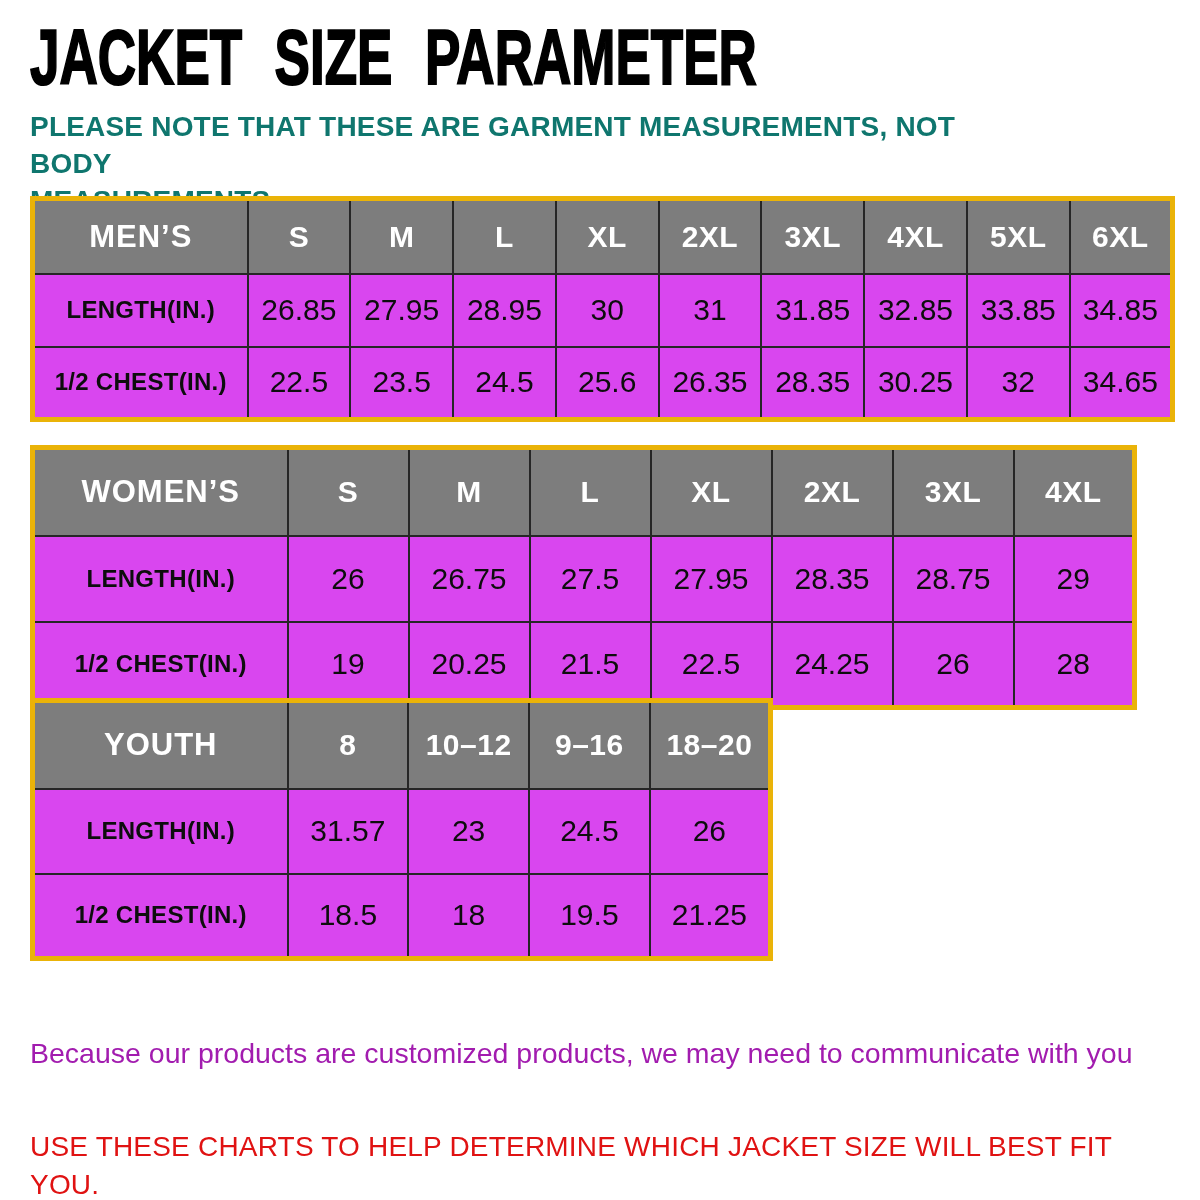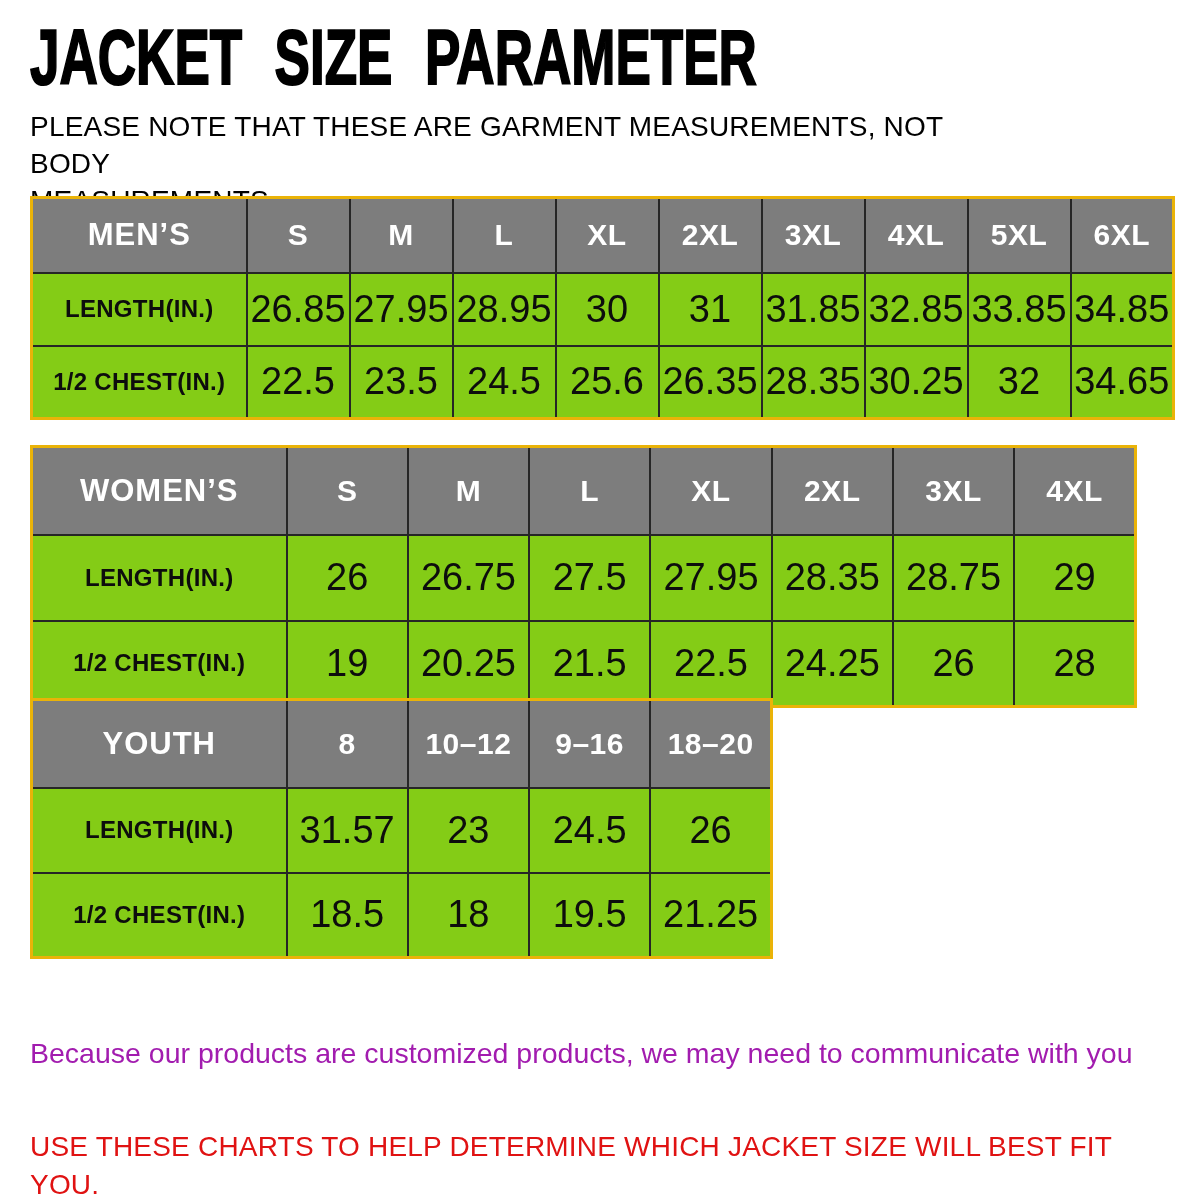--- a/index.html
+++ b/index.html
@@ -11,37 +11,37 @@
   .title{
     position:absolute;left:30px;top:18px;white-space:nowrap;
     font-size:78px;font-weight:700;color:#000;
     letter-spacing:0px;word-spacing:26px;line-height:78px;
     transform:scaleX(0.68);transform-origin:0 0;
     -webkit-text-stroke:2px #000;
   }
   
   .note{
     position:absolute;left:30px;top:108px;width:960px;
-    color:#000000;font-size:28px;line-height:37px;font-weight:400;
+    color:#0f766e;font-size:28px;line-height:37px;font-weight:700;
     letter-spacing:0.2px;
   }
   
   table{
     position:absolute;border-collapse:collapse;table-layout:fixed;
-    border:3px solid #eab308;background:#84cc16;
+    border:5px solid #eab308;background:#d946ef;
   }
   th,td{
     border:2px solid #262626;text-align:center;vertical-align:middle;
     padding:0;overflow:hidden;white-space:nowrap;
   }
   thead th{
     background:#7d7d7d;color:#ffffff;font-weight:600;font-size:30px;letter-spacing:0.5px;
   }
   thead th.grp{font-size:31px;letter-spacing:1px;}
-  tbody td{font-size:38px;color:#0d0d0d;font-weight:400;}
+  tbody td{font-size:30px;color:#0d0d0d;font-weight:400;}
   tbody td.lbl{font-size:24px;font-weight:600;letter-spacing:0.3px;}
   .t-men{left:30px;top:196px;width:1145px;}
   .t-men thead tr{height:75px}
   .t-men tbody tr{height:73px}
   .t-women{left:30px;top:445px;width:1107px;}
   .t-women thead tr{height:88px}
   .t-women tbody tr{height:86px}
   .t-youth{left:30px;top:698px;width:743px;}
   .t-youth thead tr{height:88px}
   .t-youth tbody tr{height:85px}

